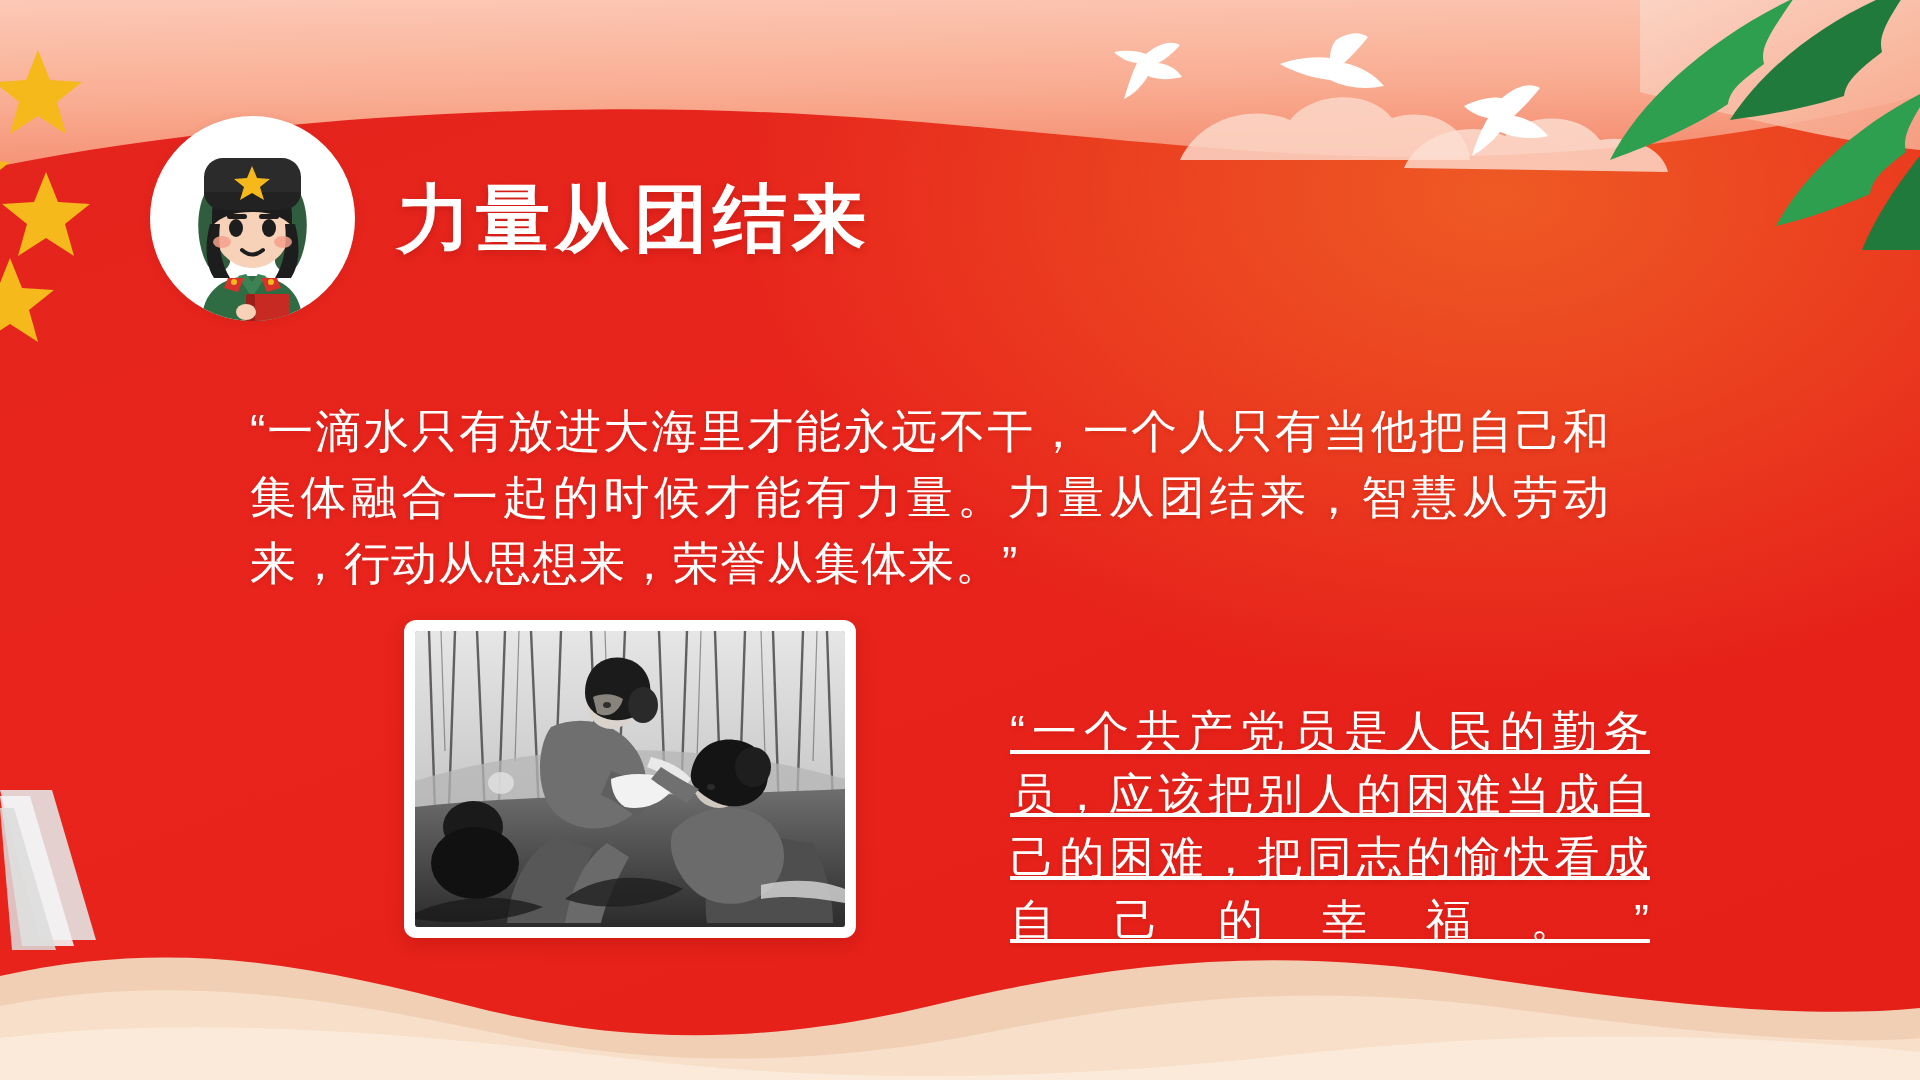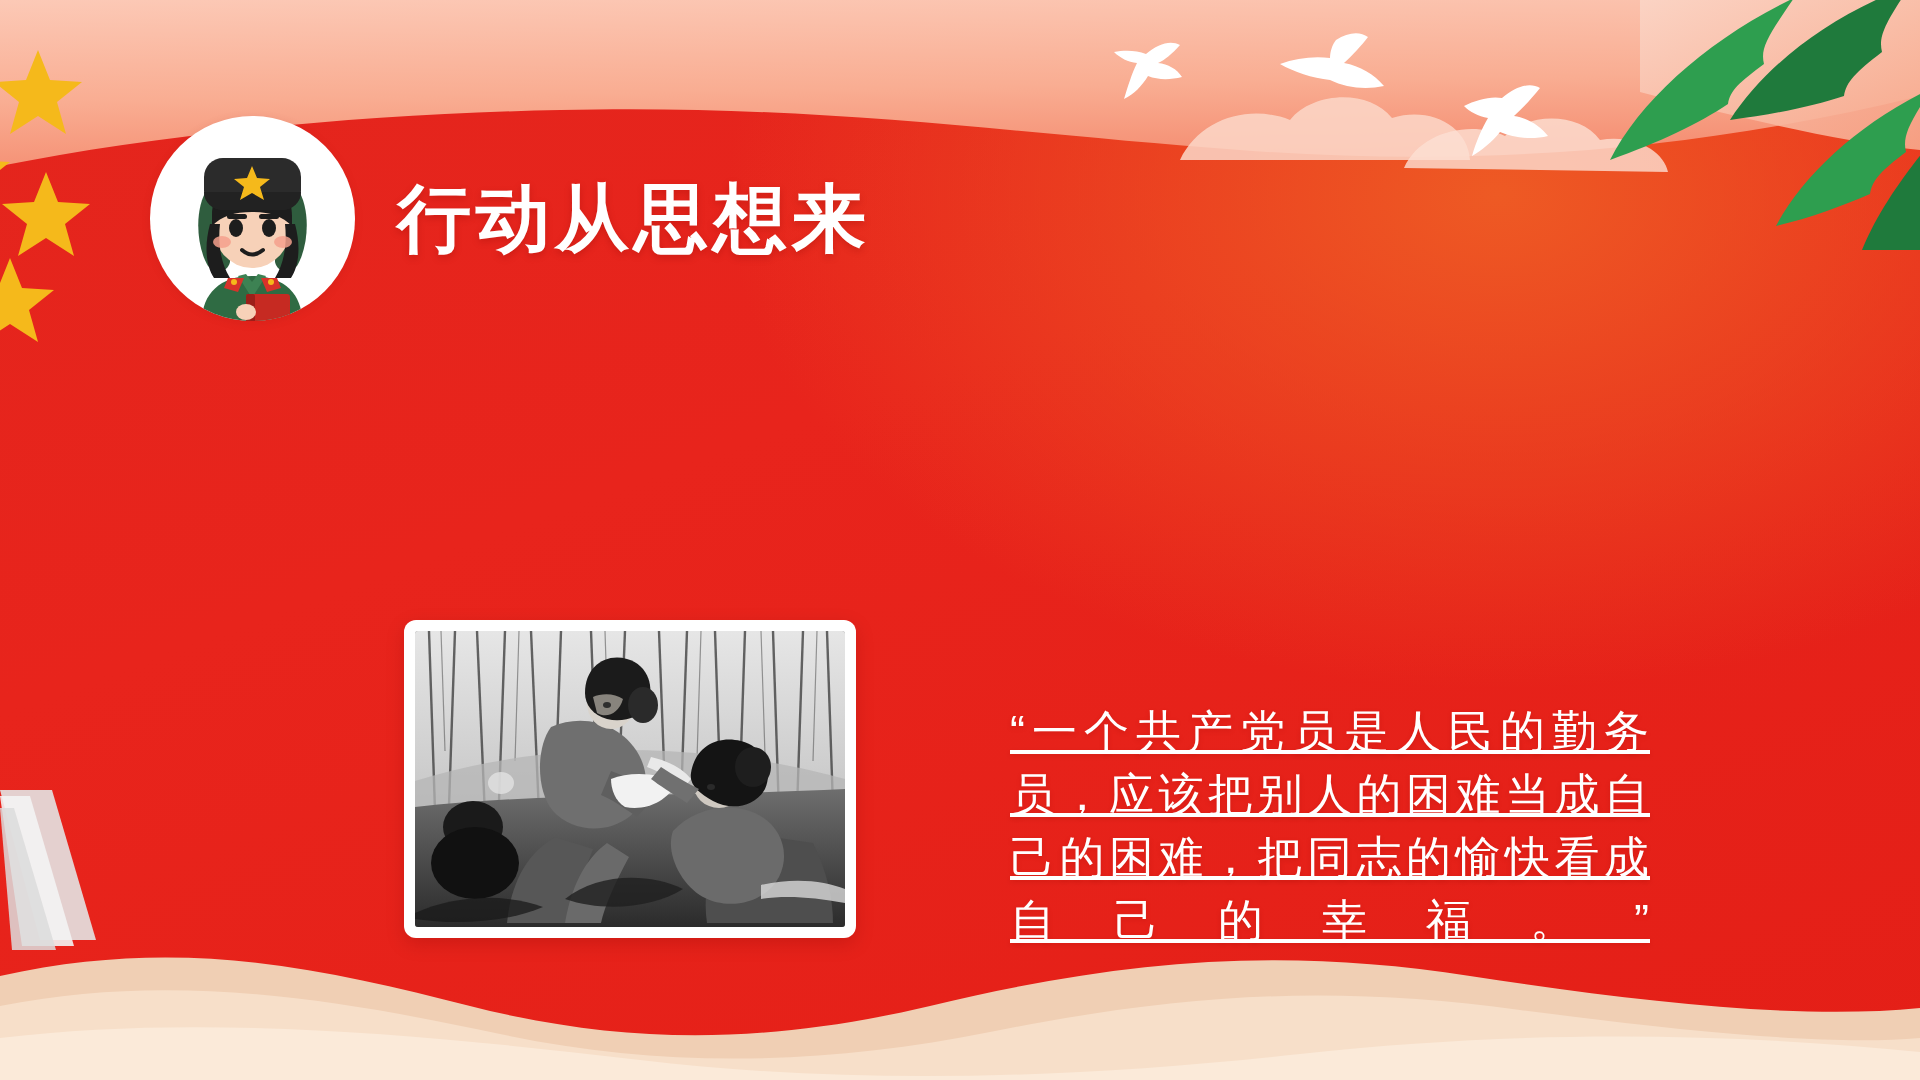--- a/index.html
+++ b/index.html
@@ -219,23 +219,24 @@
         <path d="M127,162 L111,162 L117,176 L131,172 Z" fill="#D8322A"></path>
         <circle cx="84" cy="166" r="3" fill="#F5B91B"></circle>
         <circle cx="121" cy="166" r="3" fill="#F5B91B"></circle>
 
         <rect x="96" y="178" width="44" height="30" rx="3" fill="#C62A22"></rect>
         <rect x="96" y="178" width="9" height="30" rx="2" fill="#9C1F19"></rect>
 
         <ellipse cx="96" cy="196" rx="10" ry="8" fill="#F7D1B8"></ellipse>
       </svg>
     </div>
-    <div class="page-title">行动从思想来</div>
-  </div>
-
+    <div class="page-title">力量从团结来</div>
+  </div>
+
+  <div class="quote-one">“一滴水只有放进大海里才能永远不干，一个人只有当他把自己和集体融合一起的时候才能有力量。力量从团结来，智慧从劳动来，行动从思想来，荣誉从集体来。”</div>
 
   <div class="photo-frame">
     <div class="photo">
       <svg viewBox="0 0 430 296" preserveAspectRatio="none" xmlns="http://www.w3.org/2000/svg">
         <defs>
           <linearGradient id="skyBW" x1="0" y1="0" x2="0" y2="1">
             <stop offset="0%" stop-color="#E6E6E6"></stop>
             <stop offset="55%" stop-color="#C9C9C9"></stop>
             <stop offset="100%" stop-color="#9A9A9A"></stop>
           </linearGradient>

